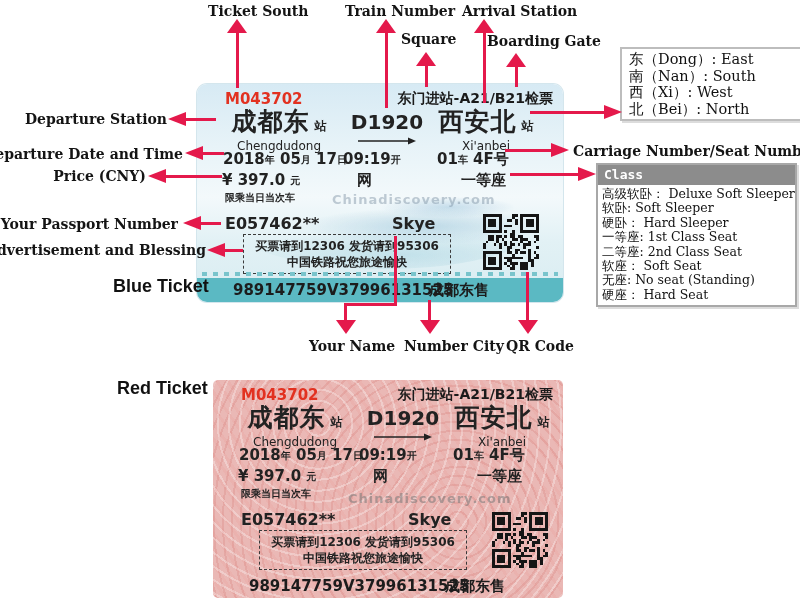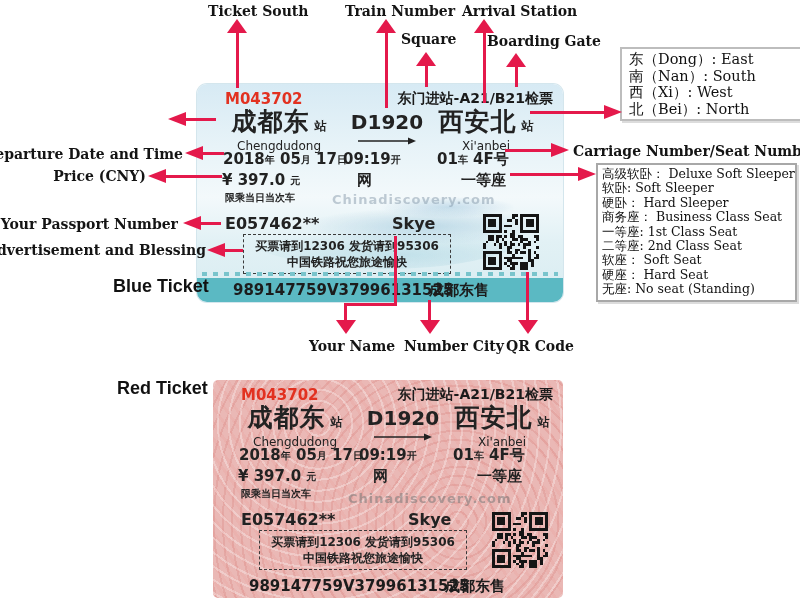--- a/index.html
+++ b/index.html
@@ -389,38 +389,39 @@
     </div>
   </div>
 
   <div class="dirbox">
     <div>东（Dong）: East</div>
     <div>南（Nan）: South</div>
     <div>西（Xi）: West</div>
     <div>北（Bei）: North</div>
   </div>
   <div class="classbox">
+    <div class="hd">Class</div>
     <div class="items">
       <div>高级软卧： Deluxe Soft Sleeper</div>
       <div>软卧: Soft Sleeper</div>
       <div>硬卧： Hard Sleeper</div>
-      <div>商务座： Business Class Seat</div>
       <div>一等座: 1st Class Seat</div>
       <div>二等座: 2nd Class Seat</div>
       <div>软座： Soft Seat</div>
+      <div>无座: No seat (Standing)</div>
       <div>硬座： Hard Seat</div>
-      <div>无座: No seat (Standing)</div>
     </div>
   </div>
 
   <div class="lbl" style="left:208px;top:3px">Ticket South</div>
   <div class="lbl" style="left:345px;top:3px">Train Number</div>
   <div class="lbl" style="left:462px;top:3px">Arrival Station</div>
   <div class="lbl" style="left:401px;top:31px">Square</div>
   <div class="lbl" style="left:487px;top:33px">Boarding Gate</div>
+  <div class="lbl" style="right:633px;top:111px">Departure Station</div>
   <div class="lbl" style="right:617px;top:146px">Departure Date and Time</div>
   <div class="lbl" style="right:654px;top:168px">Price (CNY)</div>
   <div class="lbl" style="right:622px;top:216px">Your Passport Number</div>
   <div class="lbl" style="right:594px;top:242px">Advertisement and Blessing</div>
   <div class="lbl" style="left:573px;top:143px">Carriage Number/Seat Number</div>
   <div class="lbl" style="left:309px;top:338px">Your Name</div>
   <div class="lbl" style="left:404px;top:338px">Number City</div>
   <div class="lbl" style="left:506px;top:338px">QR Code</div>
   <div class="biglbl" style="left:113px;top:276px">Blue Ticket</div>
   <div class="biglbl" style="left:117px;top:378px">Red Ticket</div>

